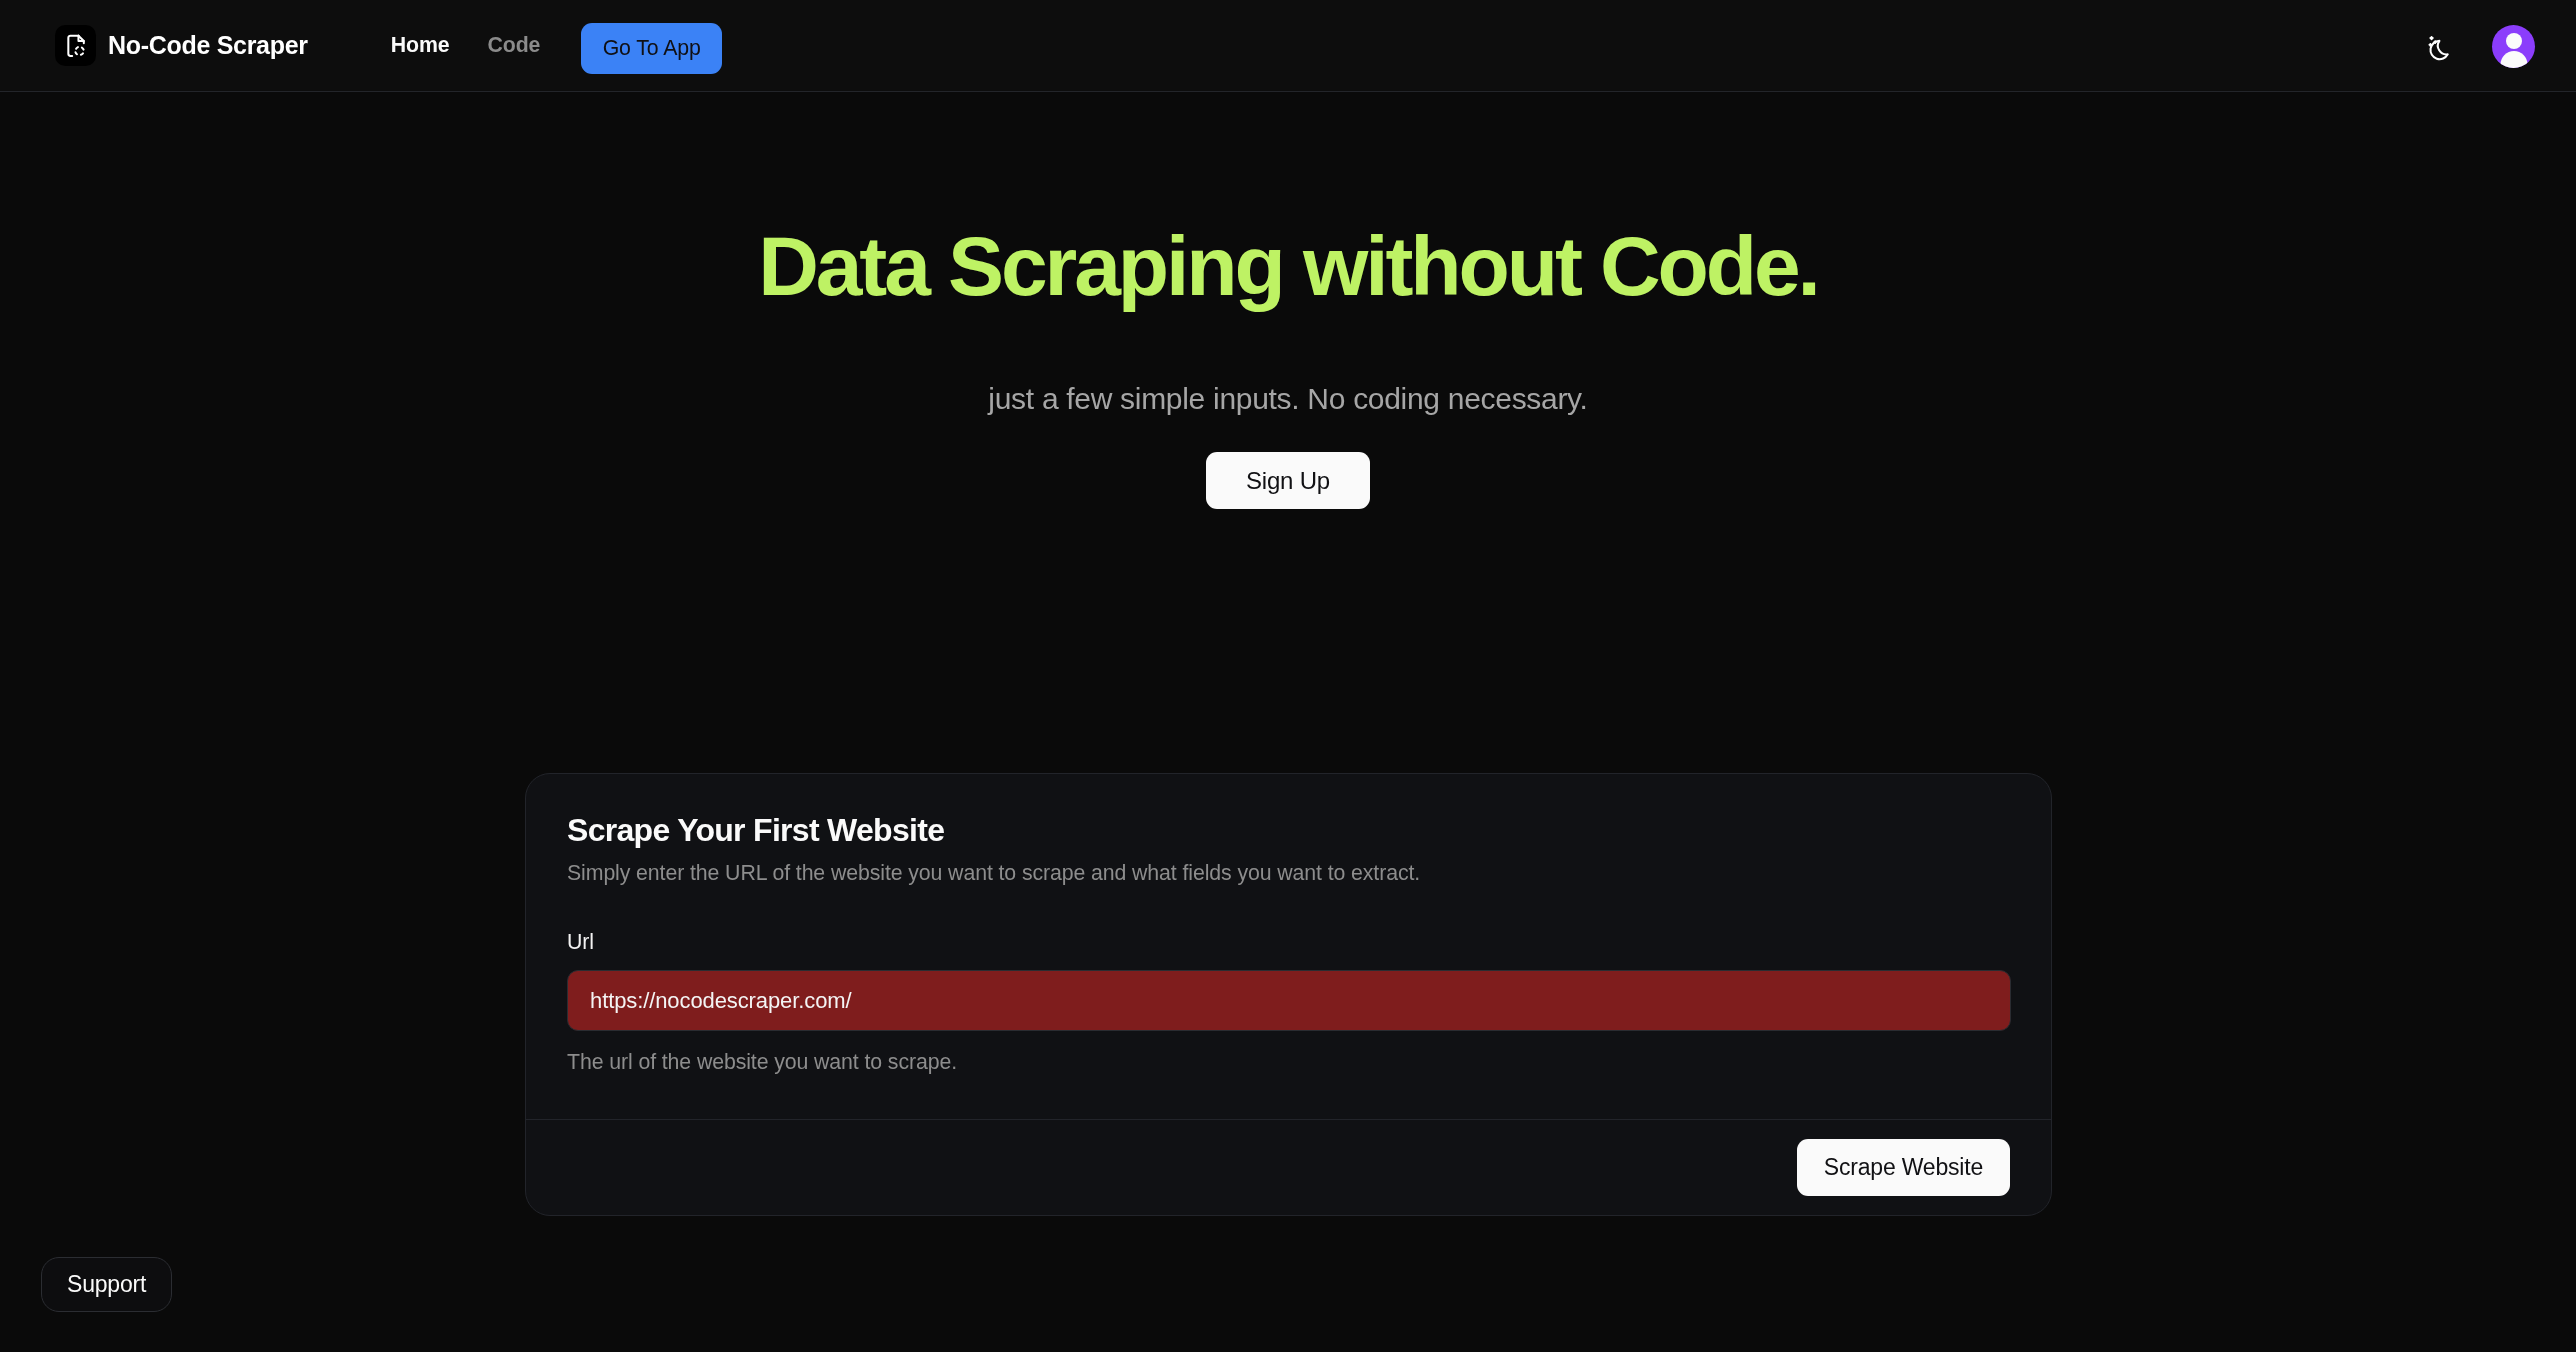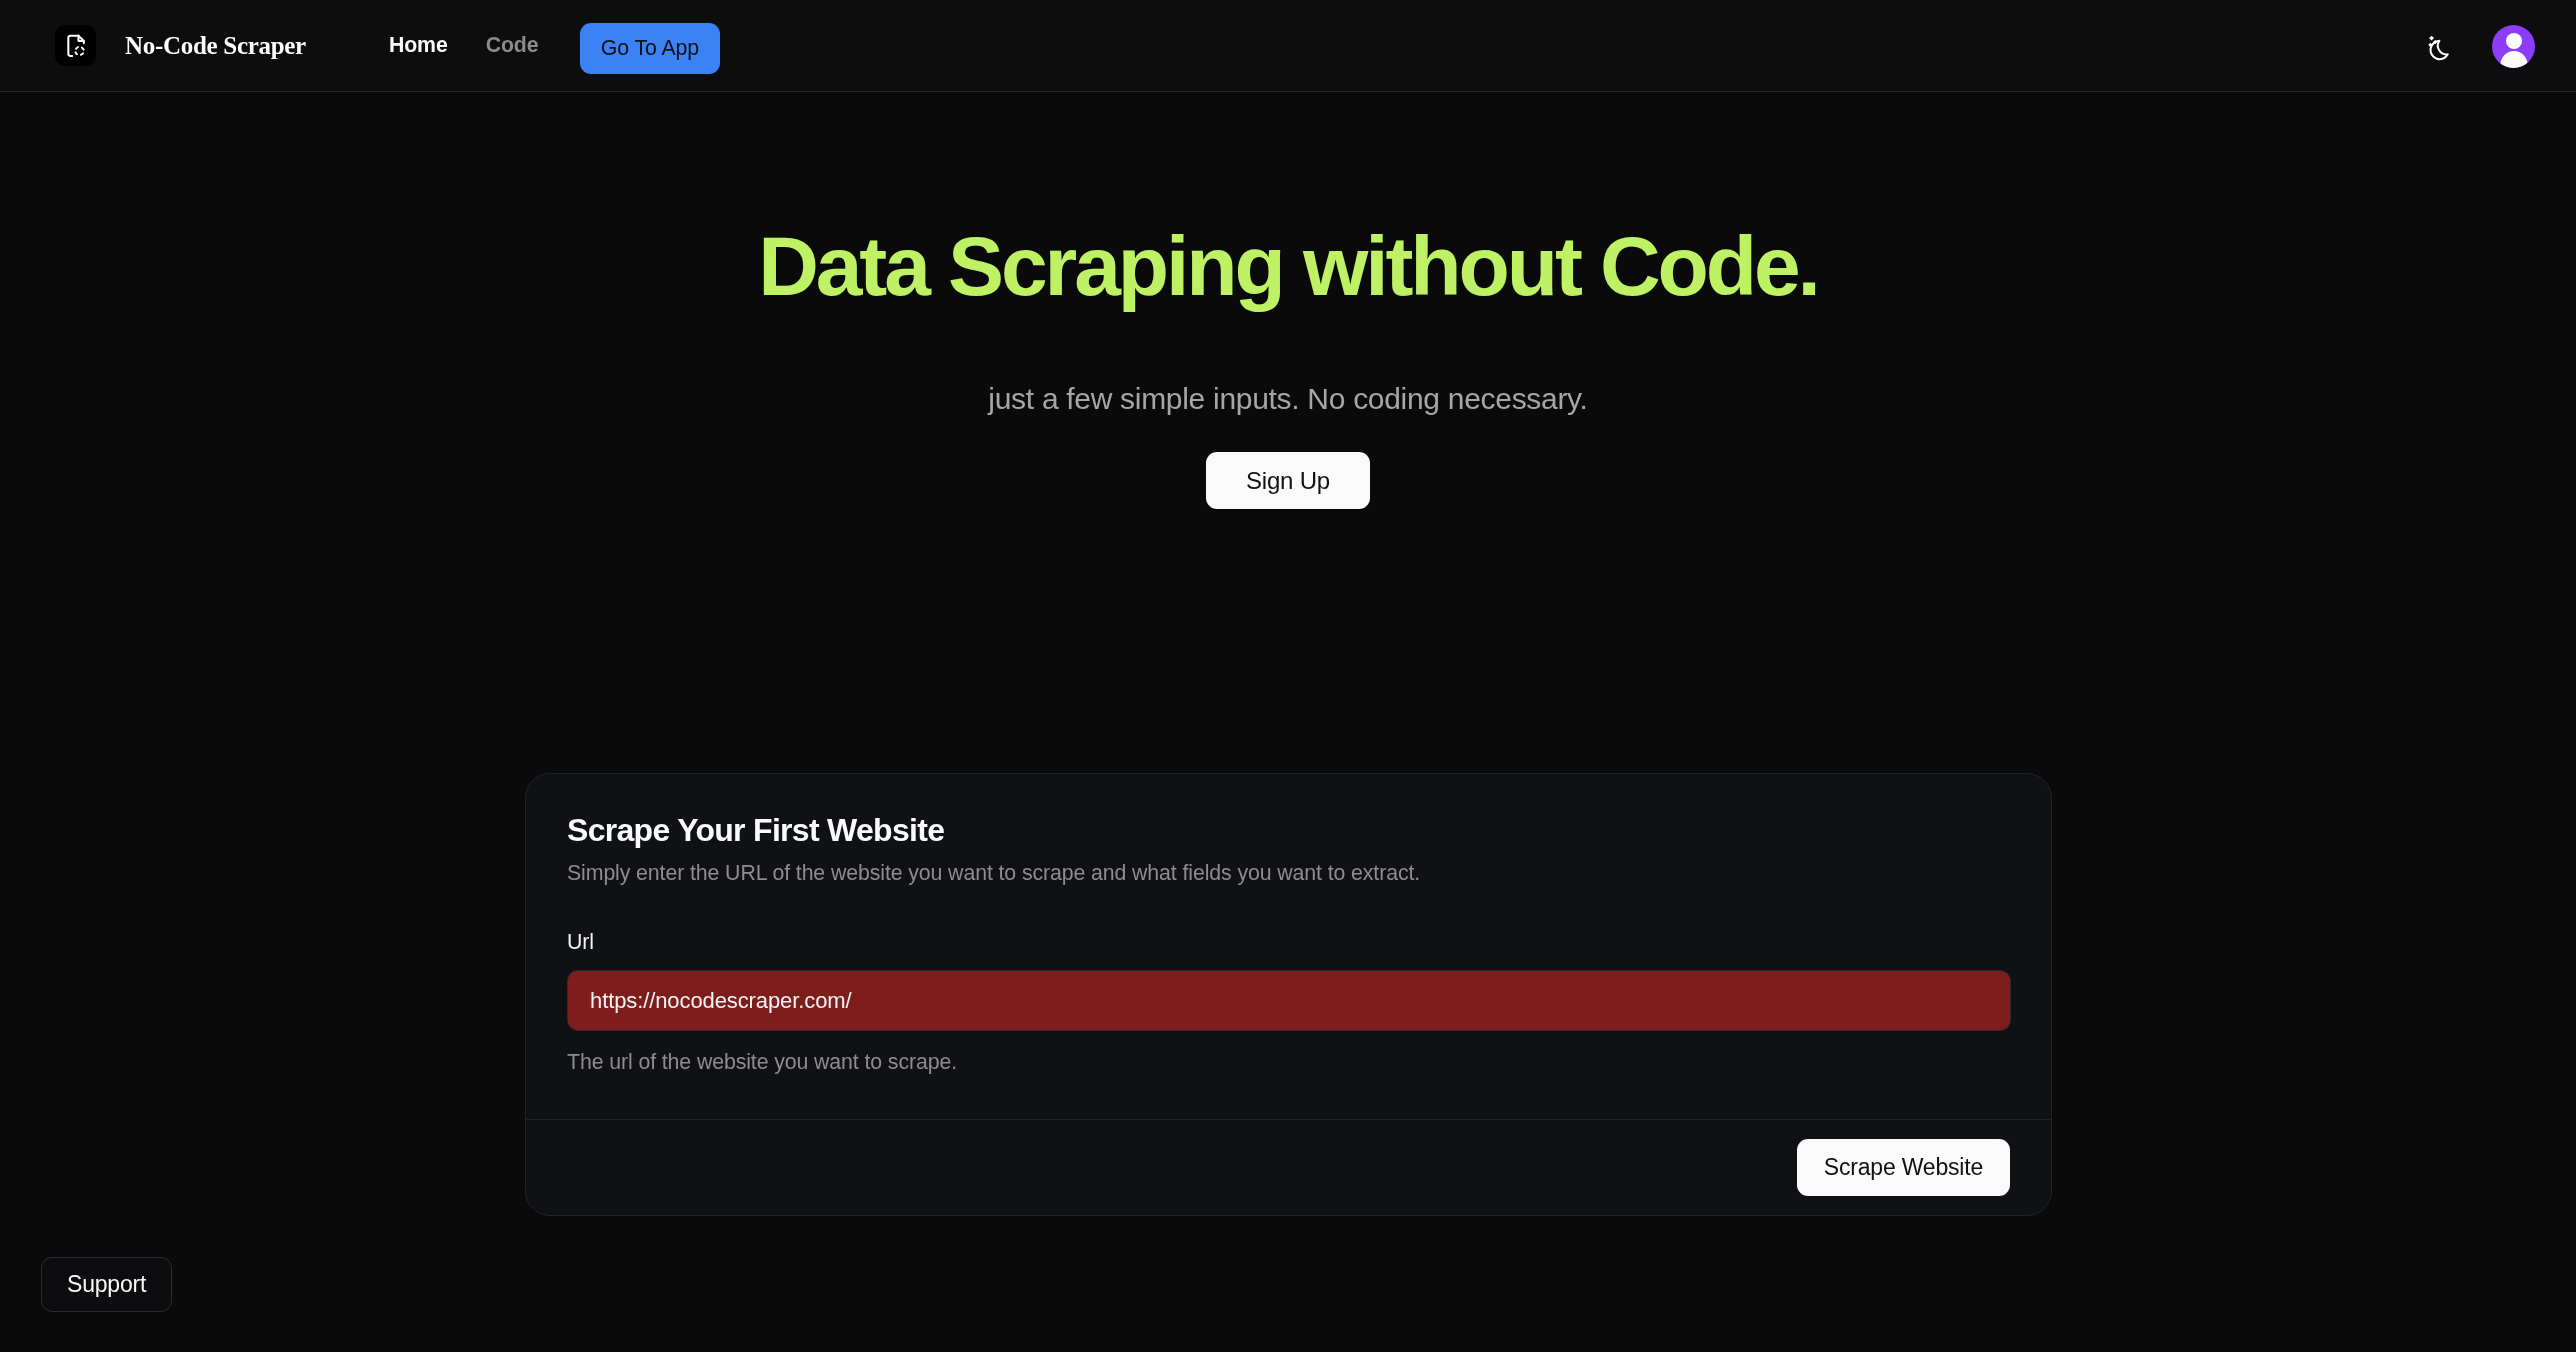--- a/index.html
+++ b/index.html
@@ -29,23 +29,22 @@
     height: 92px;
     background: #0d0d0d;
     border-bottom: 0.9px solid #23252a;
     display: flex;
     align-items: center;
   }
 
   .brand {
     display: flex;
     align-items: center;
-    gap: 29px;
+    gap: 12px;
     margin-left: 55px;
-    font-family: Liberation Serif, serif;
   }
 
   .brand-logo {
     width: 41px;
     height: 41px;
     border-radius: 10.2px;
     background: #000000;
     display: flex;
     align-items: center;
     justify-content: center;
@@ -282,21 +281,21 @@
   }
 
   
   .btn-support {
     position: absolute;
     left: 41px;
     bottom: 41px;
     background: #0d0d0f;
     color: #fafafa;
     border: 0.9px solid #2b2d32;
-    border-radius: 11px;
+    border-radius: 18px;
     font-family: inherit;
     font-size: 23px;
     font-weight: 400;
     letter-spacing: -0.2px;
     padding: 12.8px 25px;
     cursor: pointer;
   }
 </style>
 </head>
 <body>

